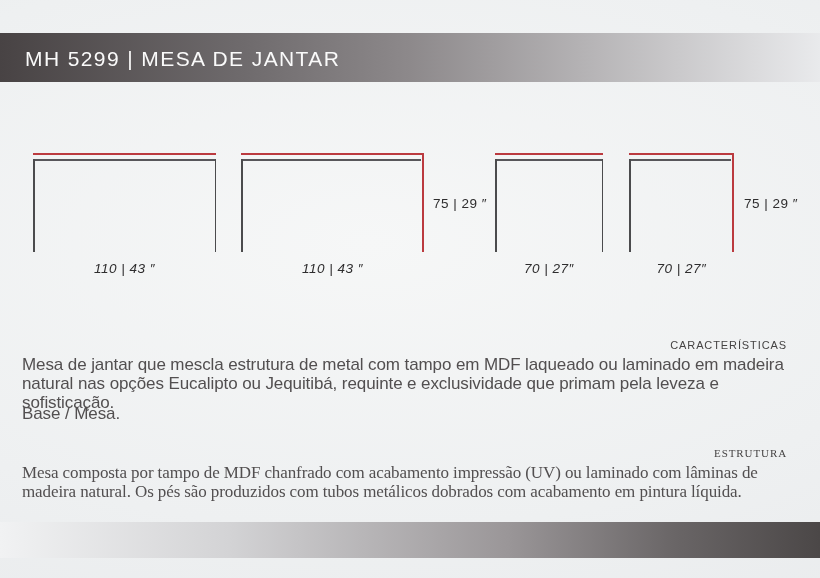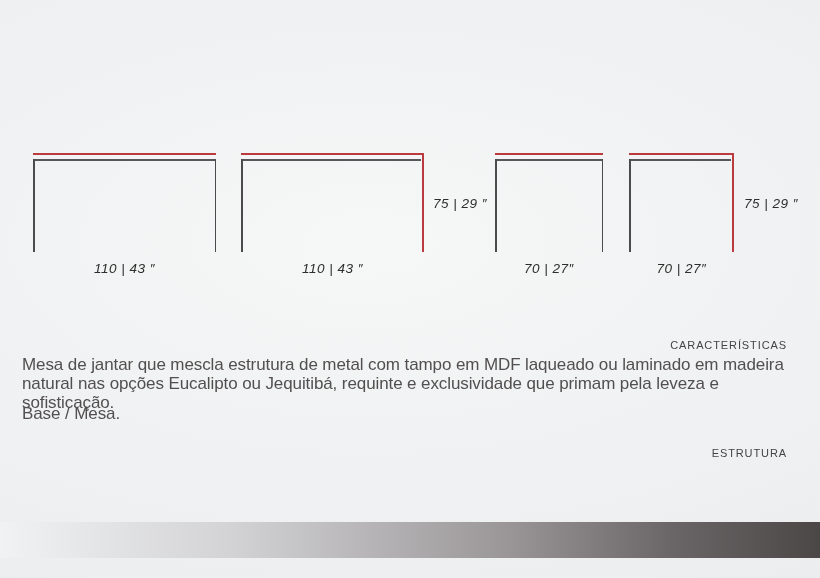--- a/index.html
+++ b/index.html
@@ -82,21 +82,20 @@
     letter-spacing: 0.5px;
     white-space: nowrap;
   }
   .dim-height {
     position: absolute;
     top: 196px;
     font-size: 13.5px;
     color: #2e2d2e;
     letter-spacing: 0.5px;
     white-space: nowrap;
-    font-style: italic;
   }
 
   
   .section {
     position: absolute;
     left: 22px;
     width: 765px;
   }
   .section-heading {
     font-size: 11px;
@@ -110,20 +109,23 @@
     letter-spacing: -0.1px;
     line-height: 19px;
     color: #524f50;
   }
 </style>
 </head>
 <body>
 
 <div id="canvas">
 
+  <div class="header-bar">
+    <div class="header-title">MH 5299 | MESA DE JANTAR</div>
+  </div>
 
   <div class="diagram" style="left:33px; width:183px;">
     <div class="d-top-red"></div>
     <div class="d-top-gray full"></div>
     <div class="d-leg left"></div>
     <div class="d-leg right"></div>
     <div class="dim-width">110 | 43  ″</div>
   </div>
 
   <div class="diagram" style="left:241px; width:183px;">
@@ -154,19 +156,20 @@
 
   <div class="section" style="top:339px;">
     <div class="section-heading">CARACTERÍSTICAS</div>
     <div class="section-body">Mesa de jantar que mescla estrutura de metal com tampo em MDF laqueado ou laminado em madeira natural nas opções Eucalipto ou Jequitibá, requinte e exclusividade que primam pela leveza e sofisticação.</div>
   </div>
 
   <div class="section" style="top:404px;">
     <div class="section-body">Base / Mesa.</div>
   </div>
 
-  <div class="section" style="top:447px;">
+  <div class="section" style="top:447px;font-family:Liberation Serif, serif;">
     <div class="section-heading">ESTRUTURA</div>
+    <div class="section-body">Mesa composta por tampo de MDF chanfrado com acabamento impressão (UV) ou laminado com lâminas de madeira natural. Os pés são produzidos com tubos metálicos dobrados com acabamento em pintura líquida.</div>
   </div>
 
   <div class="footer-bar"></div>
 
 </div>
 
 </body></html>

